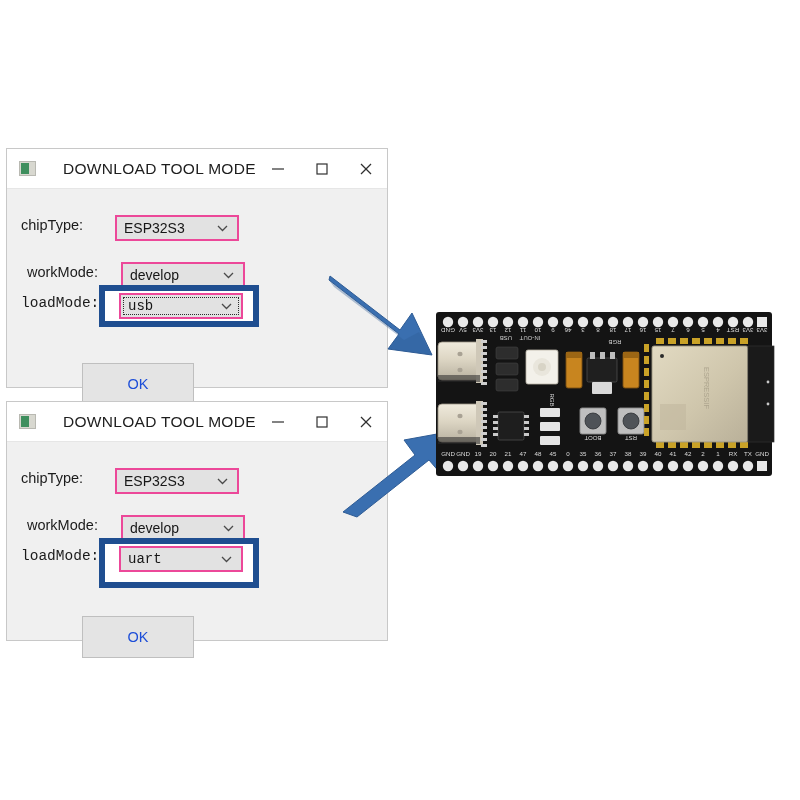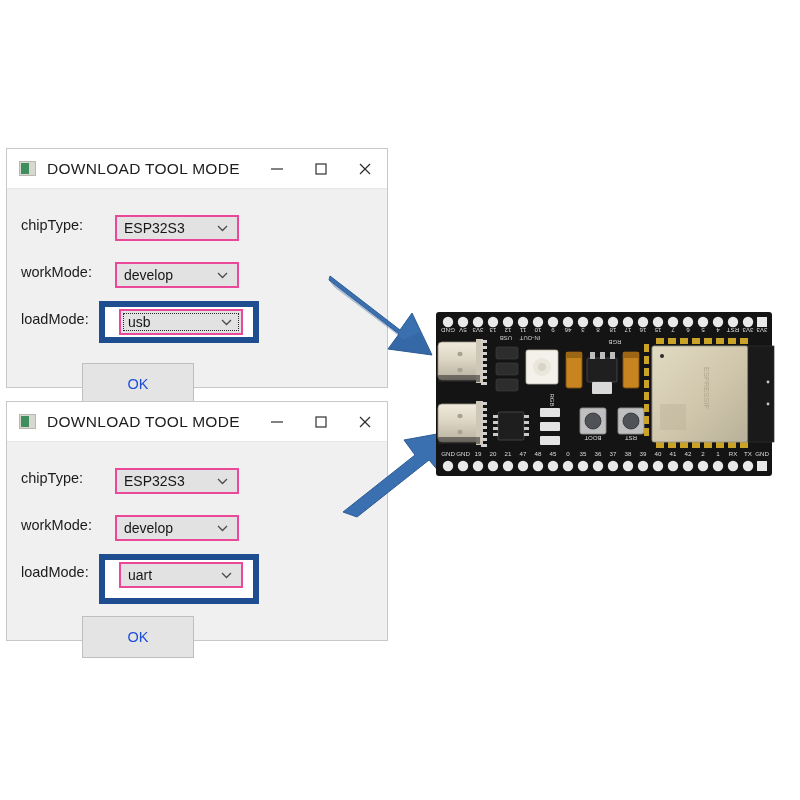--- a/index.html
+++ b/index.html
@@ -44,21 +44,21 @@
     flex: 0 0 auto;
   }
   .app-icon::before {
     content: "";
     position: absolute;
     left: 1px; top: 1px;
     width: 8px; height: 11px;
     background: #3f8f5e;
   }
   .title-text {
-    margin-left: 11px;
+    margin-left: 27px;
     font-size: 15.5px;
     color: #1d1d1d;
     letter-spacing: 0.3px;
     white-space: nowrap;
   }
   .win-btns {
     margin-left: auto;
     display: flex;
     height: 100%;
   }
@@ -77,22 +77,22 @@
     height: calc(100% - 40px);
   }
 
   .field-row {
     position: absolute;
     left: 0;
     width: 100%;
     height: 26px;
   }
   .field-row.r1 { top: 26px; }
-  .field-row.r2 { top: 73px; }
-  .field-row.r3 { top: 120px; }
+  .field-row.r2 { top: 73px; margin-left: 6px; }
+  .field-row.r3 { top: 104px; font-family: Liberation Mono, monospace; }
 
   .field-label {
     position: absolute;
     left: 14px;
     top: 2px;
     font-size: 14.5px;
     color: #1b1b1b;
     white-space: nowrap;
   }
 

